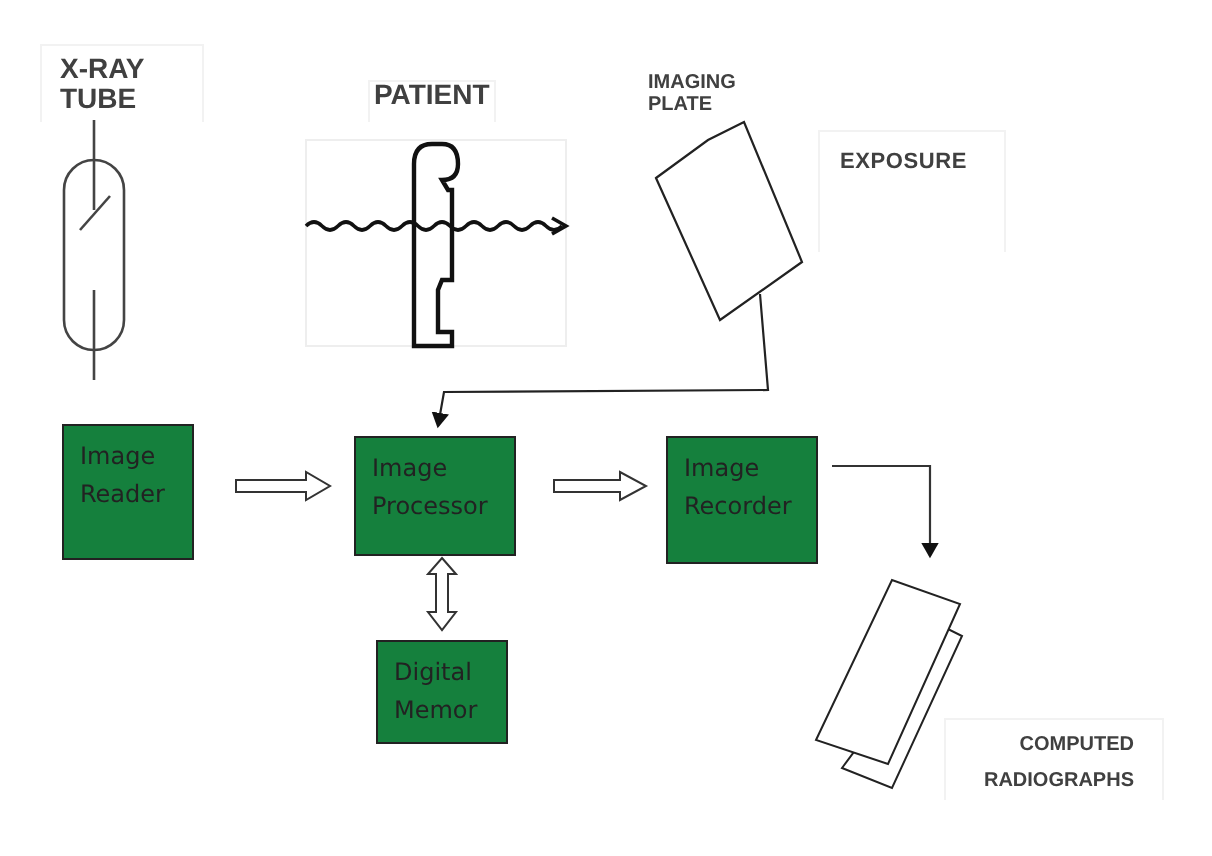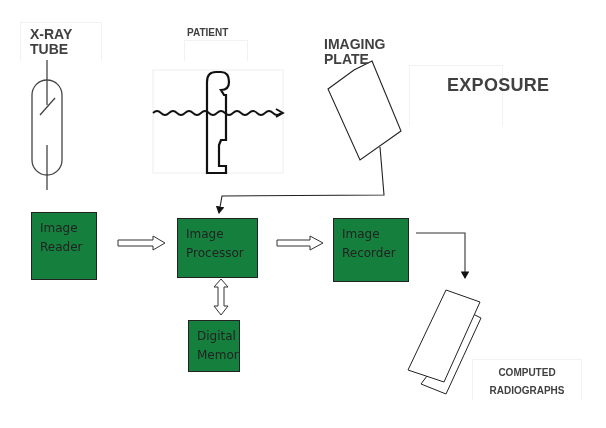--- a/index.html
+++ b/index.html
@@ -51,35 +51,35 @@
   <polyline points="416,233 465,233 465,278" fill="none" stroke="#333" stroke-width="1.1" marker-end="url(#ah)"></polyline>
 
   <g fill="#fff" stroke="#222" stroke-width="1">
     <polygon points="421,384 473,314 481,318 446,394"></polygon>
     <polygon points="408,370 446,290 480,302 444,382"></polygon>
   </g>
 </svg>
 
 <div class="lbl" style="left:30px;top:27px;font-size:14px;white-space:pre-line;">X-RAY
 TUBE</div>
-<div class="lbl" style="left:187px;top:28px;font-size:10px;">PATIENT</div>
-<div class="lbl" style="left:324px;top:37px;font-size:14px;white-space:pre-line;">IMAGING
+<div class="lbl" style="left:187px;top:40px;font-size:14px;">PATIENT</div>
+<div class="lbl" style="left:324px;top:37px;font-size:10px;white-space:pre-line;">IMAGING
 PLATE</div>
-<div class="lbl" style="left:420px;top:76px;font-size:18px;letter-spacing:0.3px;margin-left:27px;">EXPOSURE</div>
-<div class="lbl" style="left:495px;top:364px;font-size:10px;line-height:18px;white-space:pre-line;text-align:center;width:80px;margin-left:-8px;">COMPUTED
+<div class="lbl" style="left:420px;top:76px;font-size:11px;letter-spacing:0.3px;">EXPOSURE</div>
+<div class="lbl" style="left:495px;top:364px;font-size:10px;line-height:18px;white-space:pre-line;text-align:right;width:80px;margin-left:-8px;">COMPUTED
 RADIOGRAPHS</div>
 
 <div class="box" style="left:31px;top:212px;width:66px;height:68px;">
   <span>Image
 Reader</span>
 </div>
 <div class="box" style="left:177px;top:218px;width:81px;height:60px;">
   <span>Image
 Processor</span>
 </div>
 <div class="box" style="left:333px;top:218px;width:76px;height:64px;">
   <span>Image
 Recorder</span>
 </div>
-<div class="box" style="left:188px;top:320px;width:52px;height:52px;">
+<div class="box" style="left:188px;top:320px;width:66px;height:52px;">
   <span>Digital
 Memor</span>
 </div>
 
 </body></html>

